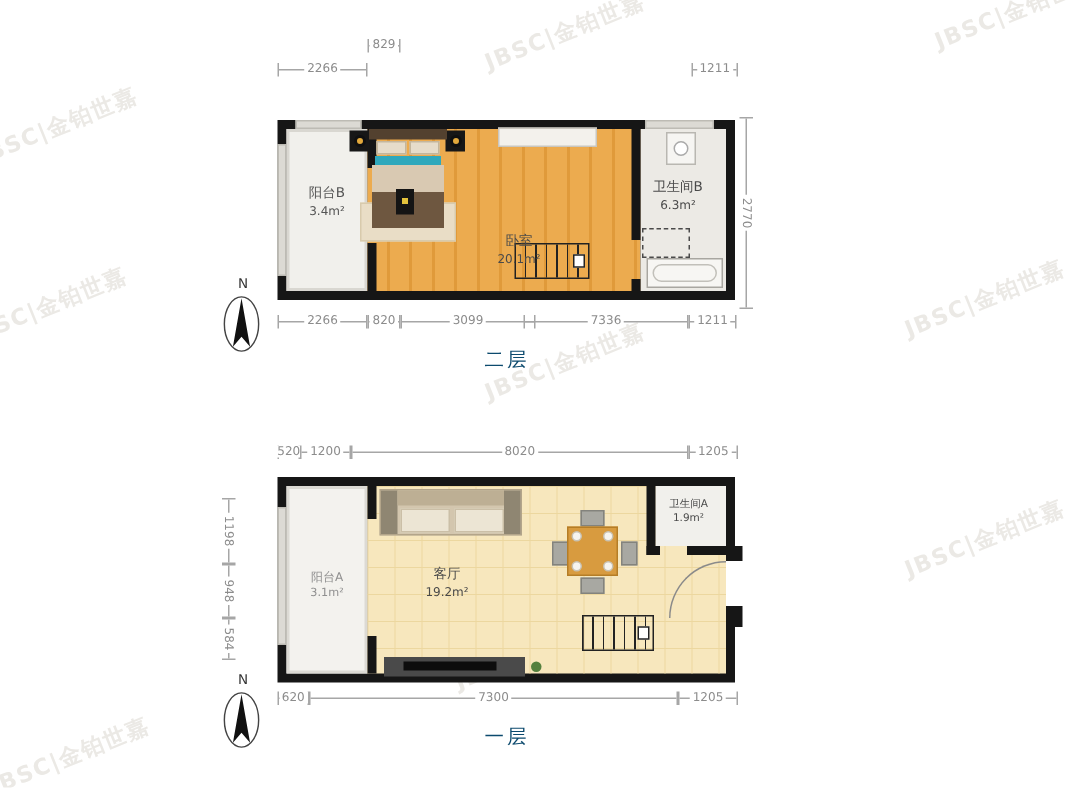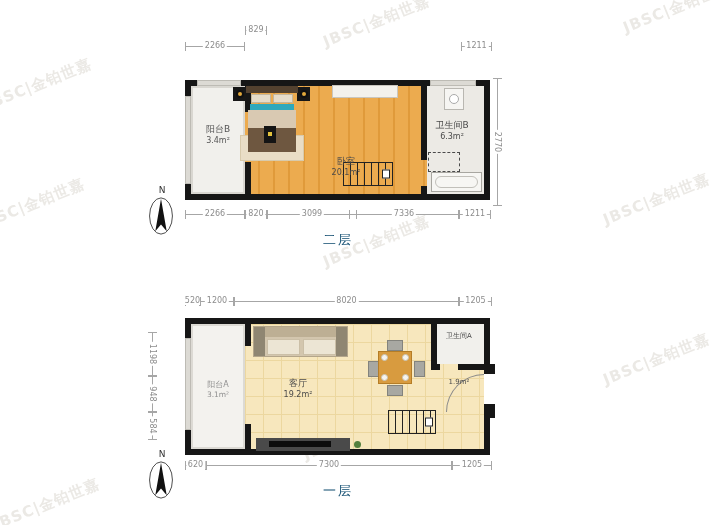--- a/index.html
+++ b/index.html
@@ -285,21 +285,21 @@
   <div class="lbl" style="left:191px; top:380px; width:54px; color:#8f8f8f;">
     <span class="nm" style="font-size:8px;">阳台A</span>
     <span class="ar" style="font-size:7.5px;">3.1m²</span>
   </div>
   <div class="lbl" style="left:256px; top:378px; width:84px;">
     <span class="nm">客厅</span>
     <span class="ar">19.2m²</span>
   </div>
   <div class="lbl" style="left:434px; top:332px; width:50px;">
     <span class="nm" style="font-size:7px;">卫生间A</span>
-    <span class="ar" style="font-size:7px;margin-top:37px;">1.9m²</span>
+    <span class="ar" style="font-size:7px;">1.9m²</span>
   </div>
 
   <div class="vseg" style="left:146px; top:332px; height:44px;">
     <i class="tick t"></i>
       <i class="tick b"></i>
       <i class="ln"></i>
     <span class="dlb">1198</span>
   </div>
   <div class="vseg" style="left:146px; top:376px; height:36px;">
     <i class="tick t"></i>

